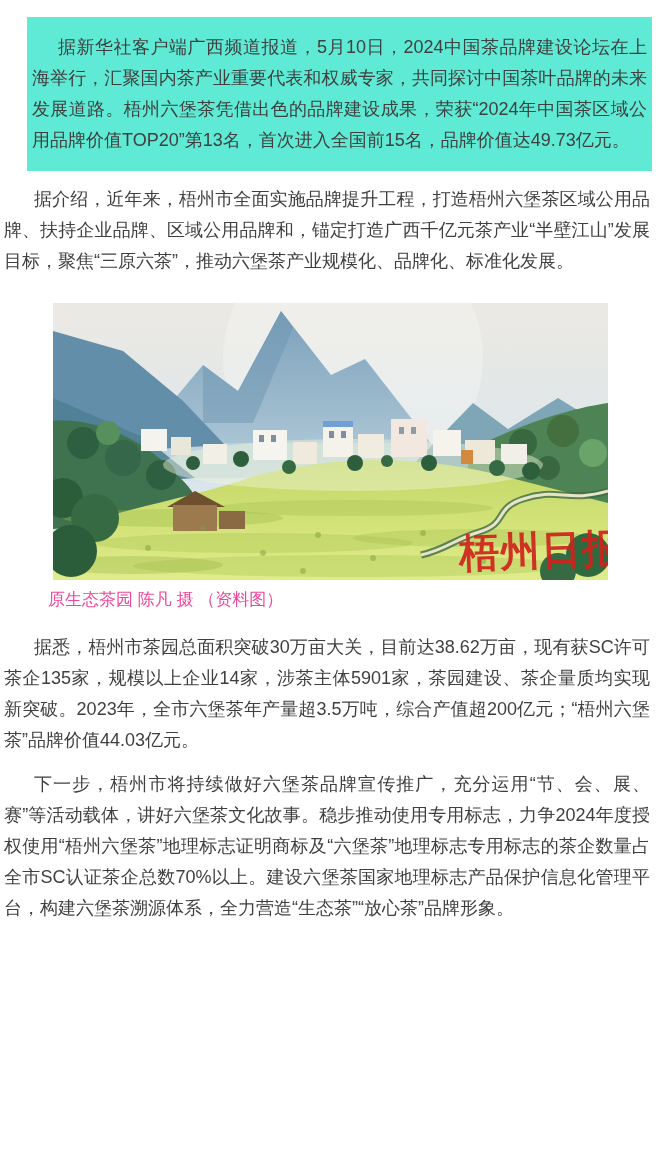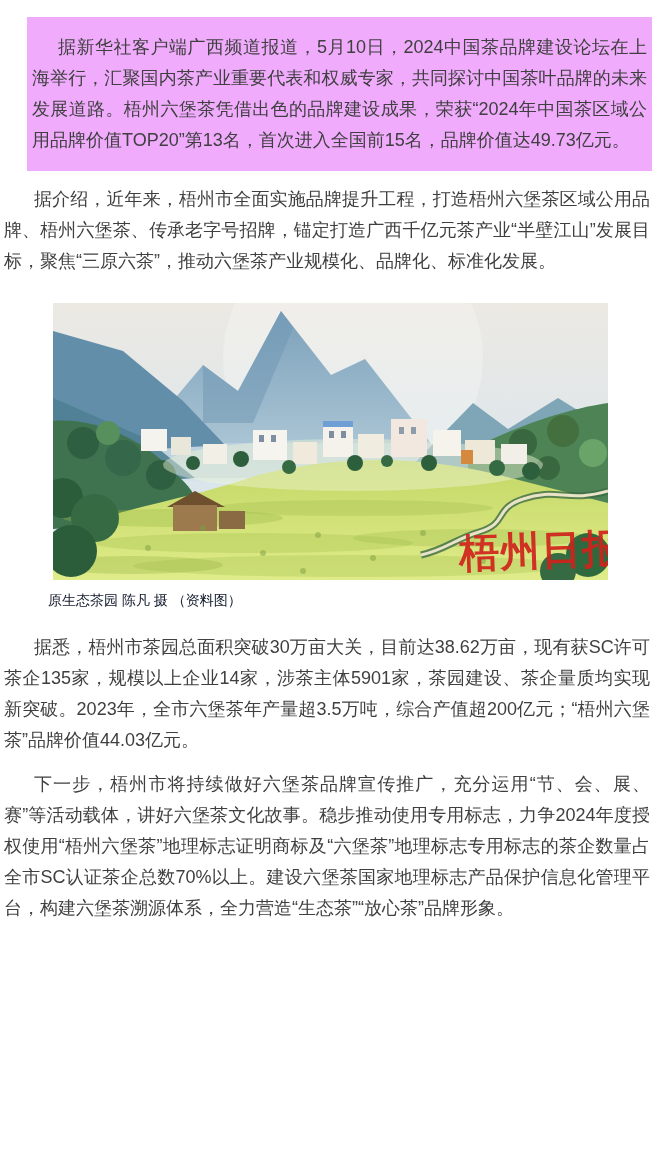--- a/index.html
+++ b/index.html
@@ -3,51 +3,51 @@
 <meta charset="utf-8">
 <style>
   html, body { margin: 0; padding: 0; background: #ffffff; }
   body {
     width: 658px; height: 1170px; overflow: hidden;
     font-family: "Liberation Sans", "DejaVu Sans", sans-serif;
     color: #3f3f3f;
   }
   .hl-box {
     margin: 17px 6px 0 27px;
-    background: #f0abfc;
+    background: #5eead4;
     padding: 15px 5px;
     font-size: 18px; line-height: 31px;
     text-align: justify;
     text-indent: 26px;
   }
   .para {
     margin: 13px 8px 0 4px;
     font-size: 18px; line-height: 31px;
     text-align: justify;
     text-indent: 30px;
   }
   .para.after-figure { margin-top: 20px; }
   .para.last { }
   figure { margin: 26px 0 0 0; padding: 0; }
   .photo-frame { margin-left: 53px; width: 555px; height: 277px; }
   .photo-frame svg { display: block; }
   figcaption {
     margin: 8px 4px 0 48px;
-    font-size: 14px; line-height: 24px;
-    color: #0f172a;
+    font-size: 17px; line-height: 24px;
+    color: #ec4899;
   }
 </style>
 </head>
 <body>
 
 <article>
 
   <section class="hl-box">据新华社客户端广西频道报道，5月10日，2024中国茶品牌建设论坛在上海举行，汇聚国内茶产业重要代表和权威专家，共同探讨中国茶叶品牌的未来发展道路。梧州六堡茶凭借出色的品牌建设成果，荣获“2024年中国茶区域公用品牌价值TOP20”第13名，首次进入全国前15名，品牌价值达49.73亿元。</section>
 
-  <p class="para">据介绍，近年来，梧州市全面实施品牌提升工程，打造梧州六堡茶区域公用品牌、梧州六堡茶、传承老字号招牌，锚定打造广西千亿元茶产业“半壁江山”发展目标，聚焦“三原六茶”，推动六堡茶产业规模化、品牌化、标准化发展。</p>
+  <p class="para">据介绍，近年来，梧州市全面实施品牌提升工程，打造梧州六堡茶区域公用品牌、扶持企业品牌、区域公用品牌和，锚定打造广西千亿元茶产业“半壁江山”发展目标，聚焦“三原六茶”，推动六堡茶产业规模化、品牌化、标准化发展。</p>
 
 
   <figure>
     <div class="photo-frame">
       <svg viewBox="0 0 555 277" width="555" height="277" preserveAspectRatio="none" role="img">
         <defs>
           <linearGradient id="g-sky" x1="0" y1="0" x2="0" y2="1">
             <stop offset="0" stop-color="#ece9e3"></stop>
             <stop offset="0.6" stop-color="#dce6ec"></stop>
             <stop offset="1" stop-color="#cfe2e9"></stop>

